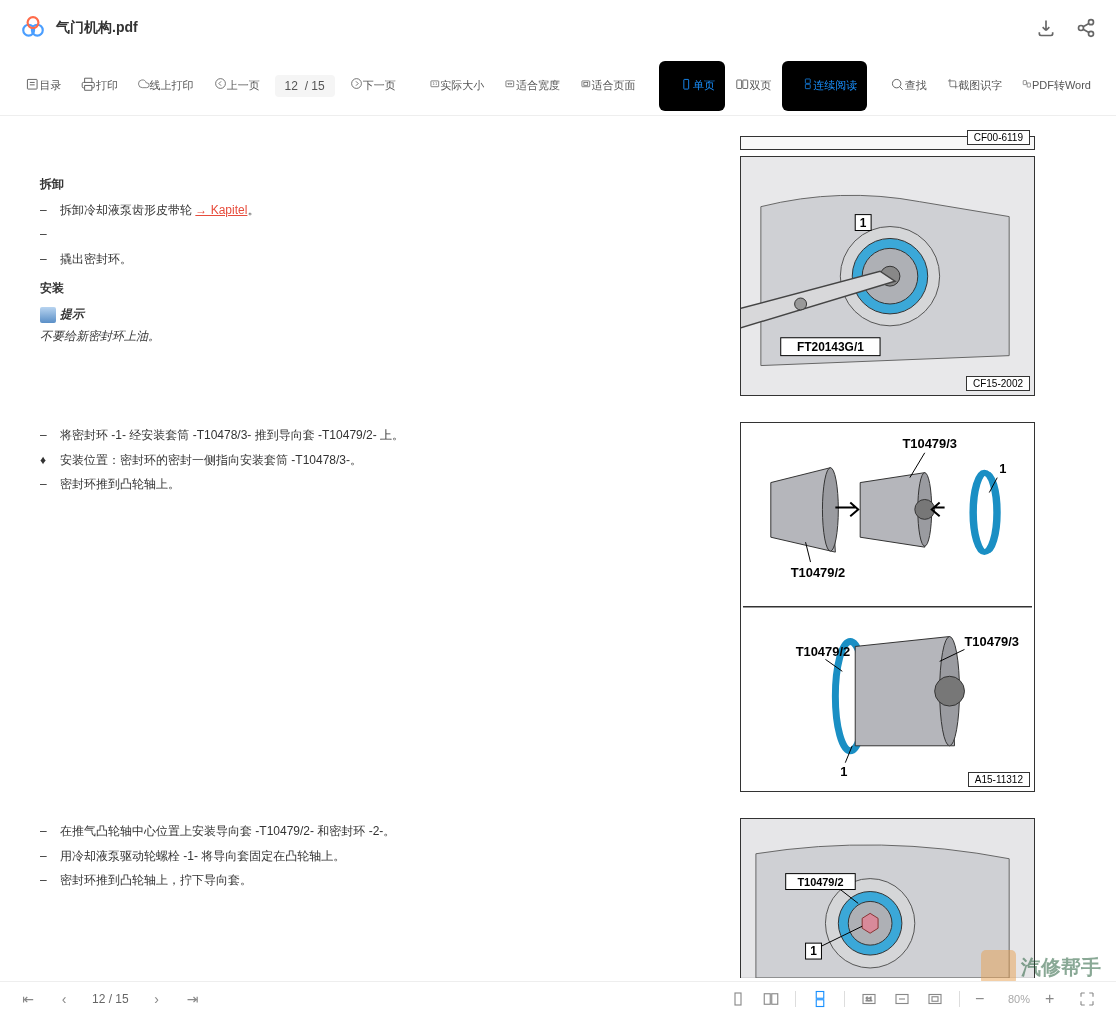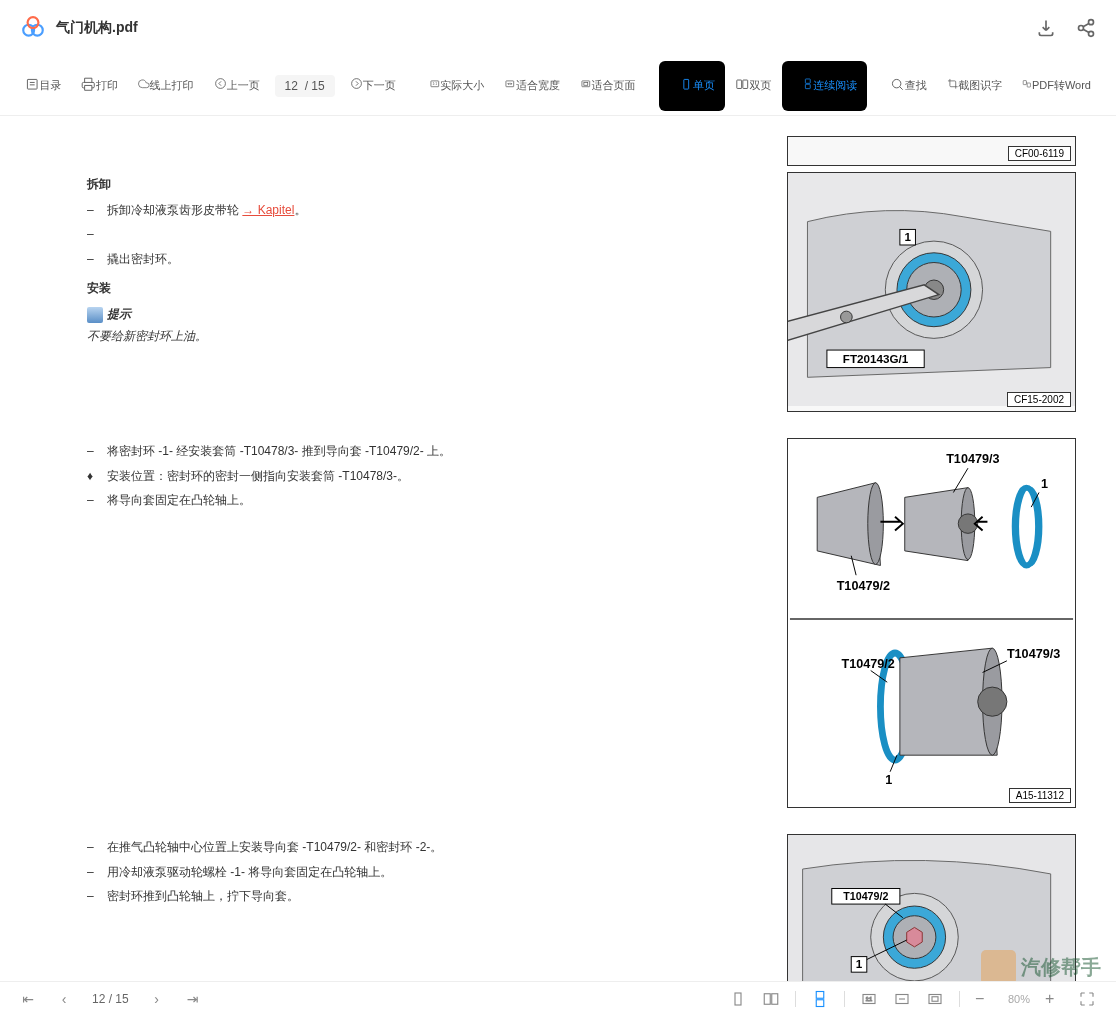--- a/index.html
+++ b/index.html
@@ -16,21 +16,21 @@
     .tool-item { display: flex; align-items: center; justify-content: center; padding: 6px 10px; cursor: pointer; border-radius: 6px; min-width: 50px; height: 50px; }
     .tool-item.active { background: #000000; padding-left: 20px; }
     .tool-item.active .tool-label, .tool-item.active .tool-icon { color: #1890ff; }
     .tool-icon { width: 20px; height: 20px; color: #555; margin-bottom: 3px; display: flex; align-items: center; justify-content: center; }
     .tool-label { font-size: 11px; color: #555; white-space: nowrap; }
     .page-input { width: 60px; font-size: 12px; color: #555; text-align: center; border: none; background: #f5f5f5; padding: 4px 6px; border-radius: 4px; margin: 0 5px; }
     .tool-sep { width: 15px; }
     
     .content { height: 865px; overflow-y: auto; padding: 20px 40px; background: #fff; }
     .doc-row { display: flex; margin-bottom: 20px; }
-    .doc-text { flex: 0 0 700px; font-size: 12px; color: #333; line-height: 1.8; padding-right: 9px; margin-left: 47px; }
+    .doc-text { flex: 0 0 700px; font-size: 12px; color: #333; line-height: 1.8; padding-right: 9px; }
     .doc-text h4 { font-size: 12px; font-weight: bold; margin: 8px 0 4px 0; }
     .doc-text .item { display: flex; margin: 3px 0; }
     .doc-text .bullet { width: 20px; flex-shrink: 0; }
     .doc-text .link { color: #e74c3c; text-decoration: underline; }
     .doc-text .note-icon { display: inline-block; width: 16px; height: 16px; background: linear-gradient(#b8d4f0, #5a8fc7); border-radius: 2px; vertical-align: middle; margin-right: 4px; }
     .doc-text .note-title { font-weight: bold; font-style: italic; }
     .doc-text .note-text { font-style: italic; }
     
     .doc-image { width: 295px; }
     .figure { border: 1.5px solid #333; background: #f8f8f8; margin-bottom: 6px; position: relative; }
@@ -222,21 +222,21 @@
         </div>
       <div class="item">
           <span class="bullet">–</span>
           <span>撬出密封环。</span>
         </div>
       <h4>安装</h4>
       <div><span class="note-icon"></span><span class="note-title">提示</span></div>
       <div class="note-text">不要给新密封环上油。</div>
     </div>
     <div class="doc-image">
-      <div class="figure" style="height:30px;">
+      <div class="figure" style="height:14px;">
         <div class="figure-label">CF00-6119</div>
       </div>
       <div class="figure" style="height:240px;">
         <svg class="fig-content" viewBox="0 0 295 240">
           <rect x="0" y="0" width="295" height="240" fill="#e8e8ea"></rect>
           <path d="M20 50 Q100 30 180 45 L270 60 L270 200 L20 210 Z" fill="#cfd0d4" stroke="#666" stroke-width="1"></path>
           <circle cx="150" cy="120" r="50" fill="#d5d6d8" stroke="#555"></circle>
           <circle cx="150" cy="120" r="38" fill="#3ba8d8" stroke="#333"></circle>
           <circle cx="150" cy="120" r="28" fill="#aeb0b5" stroke="#333"></circle>
           <circle cx="150" cy="120" r="10" fill="#888" stroke="#333"></circle>
@@ -257,21 +257,21 @@
       <div class="item">
           <span class="bullet">–</span>
           <span>将密封环 -1- 经安装套筒 -T10478/3- 推到导向套 -T10479/2- 上。</span>
         </div>
       <div class="item">
           <span class="bullet">♦</span>
           <span>安装位置：密封环的密封一侧指向安装套筒 -T10478/3-。</span>
         </div>
       <div class="item">
           <span class="bullet">–</span>
-          <span>将导向套固定在凸轮轴上。</span>
+          <span>密封环推到凸轮轴上。</span>
         </div>
     </div>
     <div class="doc-image">
       <div class="figure" style="height:370px; background:#fff;">
         <svg class="fig-content" viewBox="0 0 295 370">
           <line x1="2" y1="185" x2="293" y2="185" stroke="#333" stroke-width="1.5"></line>
 
           <path d="M30 60 L90 45 L95 130 L30 115 Z" fill="#b5b6bb" stroke="#333"></path>
           <ellipse cx="90" cy="87" rx="8" ry="42" fill="#9a9ba0" stroke="#333"></ellipse>
           <path d="M120 60 L185 50 L185 125 L120 115 Z" fill="#b5b6bb" stroke="#333"></path>

